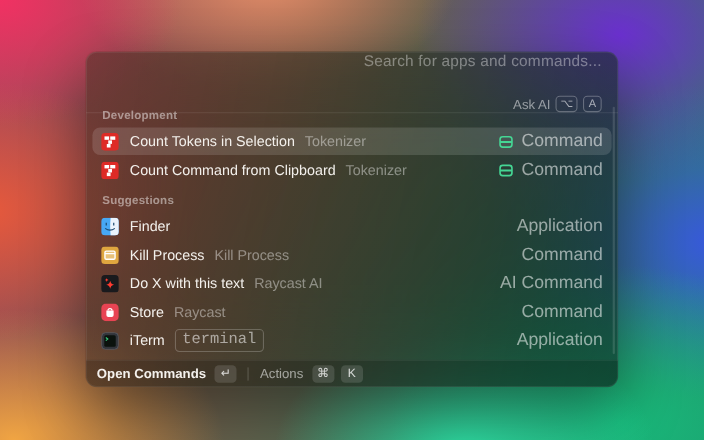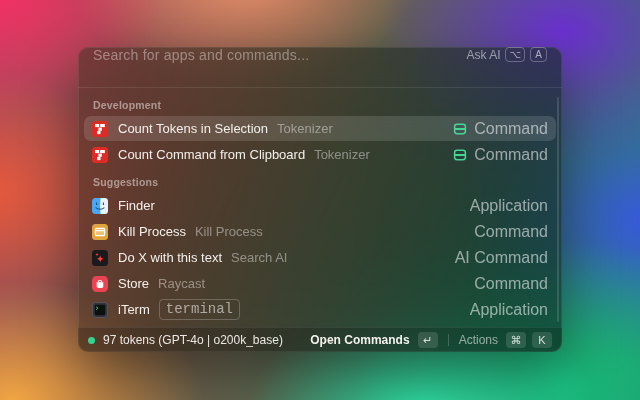--- a/index.html
+++ b/index.html
@@ -23,22 +23,23 @@
     position: absolute; left: 78px; top: 47px; width: 484px; height: 305px;
     border-radius: 10px;
     background: linear-gradient(100deg, rgba(62,44,32,0.46), rgba(40,44,34,0.52) 45%, rgba(16,38,32,0.58));
     -webkit-backdrop-filter: blur(42px) saturate(130%) brightness(0.86);
     backdrop-filter: blur(42px) saturate(130%) brightness(0.86);
     box-shadow: 0 22px 55px rgba(0,0,0,0.4), 0 0 0 1px rgba(255,255,255,0.08) inset;
     overflow: hidden;
   }
 
   .searchbar {
-    height: 41px; display: flex; align-items: flex-start; padding: 0 15px;
+    height: 56px; display: flex; align-items: flex-end; padding: 0 15px;
     border-bottom: 1px solid rgba(255,255,255,0.09);
+    flex-direction: column;
   }
   .search-placeholder { flex: 1; font-size: 14px; letter-spacing: .2px; color: rgba(255,255,255,0.38); }
   .askai { display: flex; align-items: center; gap: 5px; }
   .askai-label { font-size: 12px; color: rgba(255,255,255,0.5); margin-right: 0; }
   .key { font-size: 10px; line-height: 14px; color: rgba(255,255,255,0.6); text-align: center; border-radius: 4px; min-width: 17px; padding: 0 3px; height: 15px; }
   .key.outline { border: 1px solid rgba(255,255,255,0.28); }
   .key.filled { background: rgba(255,255,255,0.13); color: rgba(255,255,255,0.78); font-size: 11px; line-height: 16px; height: 16px; min-width: 20px; }
 
   .list { position: absolute; top: 42px; left: 0; right: 0; bottom: 25px; padding: 2px 6px; overflow: hidden; }
   .section-header { font-size: 10.5px; font-weight: 600; color: rgba(255,255,255,0.47); padding: 8px 9px 5px; letter-spacing: .2px; }
@@ -170,21 +171,21 @@
       </div>
       <div class="row">
         <span class="app-icon">
           <svg width="16" height="16" viewBox="0 0 16 16">
             <rect width="16" height="16" rx="3.5" fill="#1a1a1d"></rect>
             <path d="M8.2 5.2 C8.6 7.4 9.6 8.4 11.8 8.8 C9.6 9.2 8.6 10.2 8.2 12.4 C7.8 10.2 6.8 9.2 4.6 8.8 C6.8 8.4 7.8 7.4 8.2 5.2 Z" fill="#ff3b30"></path>
             <path d="M5 2.8 C5.2 3.9 5.7 4.4 6.8 4.6 C5.7 4.8 5.2 5.3 5 6.4 C4.8 5.3 4.3 4.8 3.2 4.6 C4.3 4.4 4.8 3.9 5 2.8 Z" fill="#ff3b30"></path>
           </svg>
         </span>
         <span class="title">Do X with this text</span>
-        <span class="subtitle">Search AI</span>
+        <span class="subtitle">Raycast AI</span>
         <span class="spacer"></span>
         <span class="accessory">
           <span class="acc-label">AI Command</span>
         </span>
       </div>
       <div class="row">
         <span class="app-icon">
           <svg width="16" height="16" viewBox="0 0 16 16">
             <rect width="16" height="16" rx="4.5" fill="#e84453"></rect>
             <path d="M4.7 6.3 h6.6 v4 a1.8 1.8 0 0 1 -1.8 1.8 h-3 a1.8 1.8 0 0 1 -1.8 -1.8 z" fill="#fff"></path>
@@ -212,24 +213,20 @@
         <span class="accessory">
           <span class="acc-label">Application</span>
         </span>
       </div>
       <div class="section-header">Commands</div>
     </div>
 
   <div class="scrollbar"></div>
 
   <div class="statusbar">
-    <div class="status-left">
-      <span class="status-dot"></span>
-      <span class="status-text">97 tokens (GPT-4o | o200k_base)</span>
-    </div>
     <div class="status-right">
       <span class="primary-action">Open Commands</span>
       <span class="key filled">↵</span>
       <span class="vsep"></span>
       <span class="actions-label">Actions</span>
       <span class="key filled">⌘</span>
       <span class="key filled">K</span>
     </div>
   </div>
 

